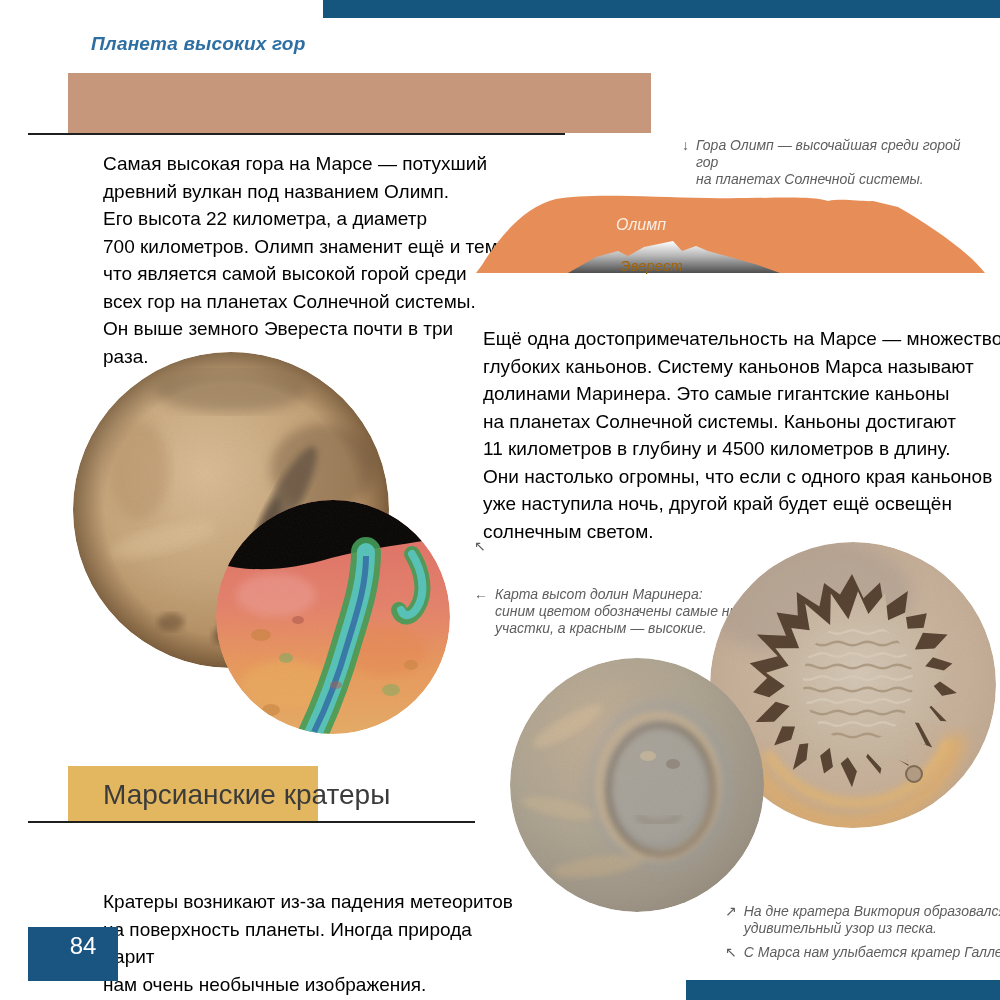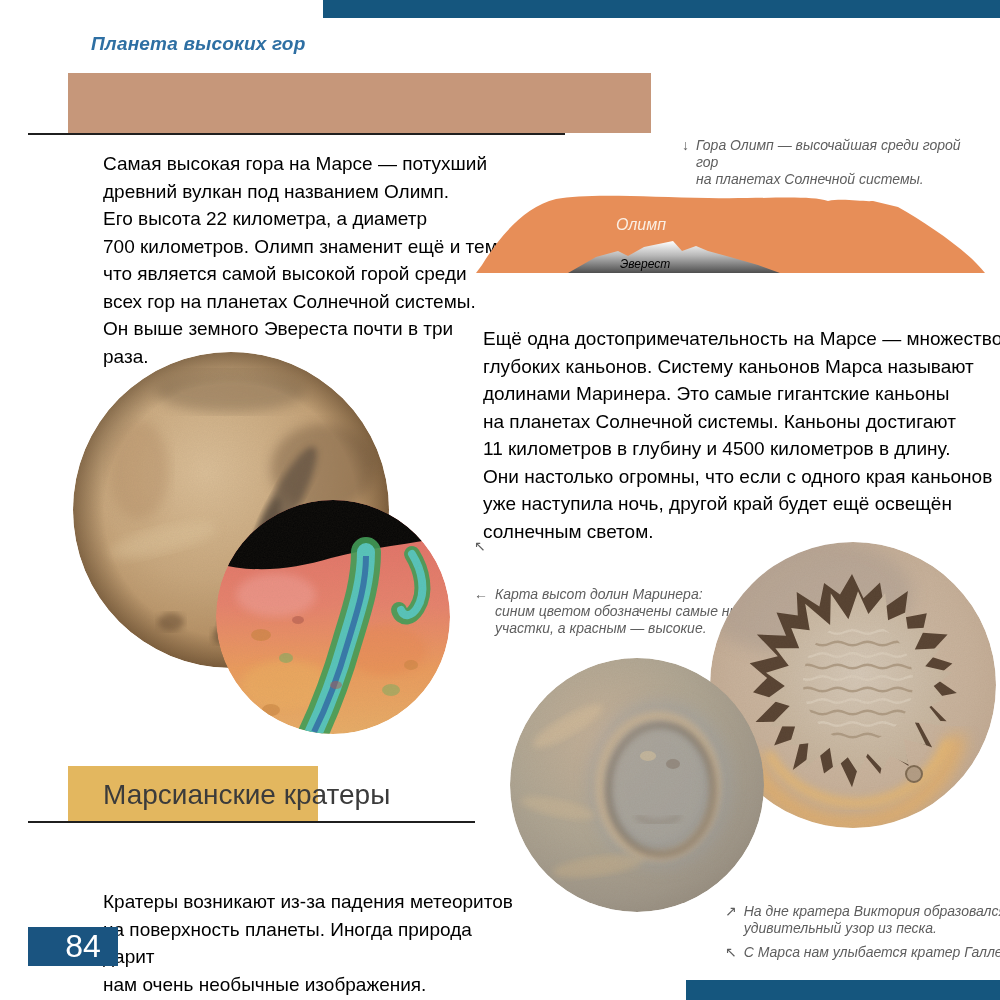--- a/index.html
+++ b/index.html
@@ -30,33 +30,33 @@
   .caption .ar{flex:0 0 auto;color:#5E5E5E;}
   .caption .ct{white-space:pre-line;}
   #cap-olympus{left:654px;top:137px;width:300px;}
   #cap-valles-far{left:446px;top:538px;width:300px;}
   #cap-valles-map{left:446px;top:586px;width:300px;}
   #cap-victoria{left:697px;top:903px;width:300px;}
   #cap-galle{left:697px;top:944px;width:300px;}
   
   #mountain{left:440px;top:189px;width:560px;height:90px;}
   #lbl-olympus{left:588px;top:216px;font-size:16px;font-style:italic;color:#FBEFE4;}
-  #lbl-everest{left:592px;top:257px;font-size:12px;font-style:italic;color:#000000;}
+  #lbl-everest{left:592px;top:257px;font-size:15px;font-style:italic;color:#a16207;}
   
   .photo{border-radius:50%;}
   #mars-globe{left:43px;top:350px;width:320px;height:320px;z-index:1;}
   #topo-map{left:188px;top:500px;width:234px;height:234px;z-index:2;}
   #victoria{left:680px;top:540px;width:290px;height:290px;z-index:1;}
   #galle{left:480px;top:656px;width:258px;height:258px;z-index:2;}
   
   #h2block{left:40px;top:766px;width:250px;height:57px;background:#E3B75F;}
   #h2text{left:75px;top:766px;height:57px;line-height:57px;font-size:28px;color:#3B3B3B;white-space:nowrap;}
   
-  #pagenum{left:0;top:927px;width:90px;height:39px;background:#1A5480;color:#ffffff;
-           font-size:32px;text-align:center;line-height:38px;padding-left:20px;box-sizing:border-box;}
+  #pagenum{left:0;top:927px;width:90px;height:54px;background:#1A5480;color:#ffffff;
+           font-size:24px;text-align:center;line-height:38px;padding-left:20px;box-sizing:border-box;}
 </style>
 </head>
 <body>
 
 <div id="page">
 
   <div class="abs" id="topbar"></div>
 
   <div class="abs" id="kicker">Планета высоких гор</div>
 

